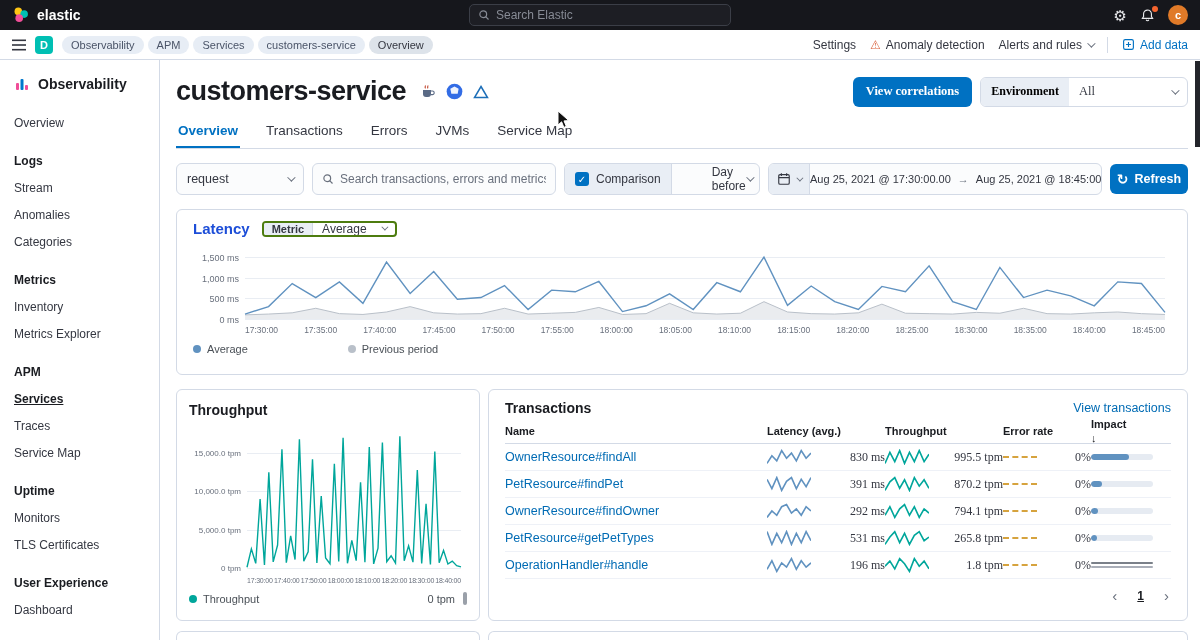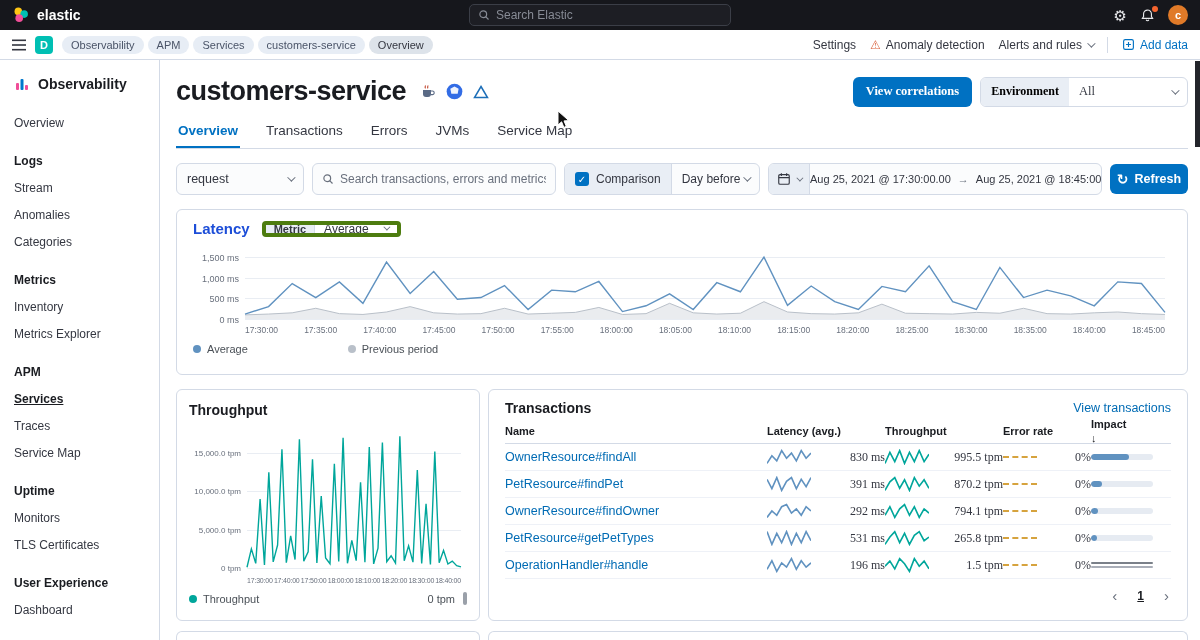--- a/index.html
+++ b/index.html
@@ -58,35 +58,35 @@
   
   .filter-row { display:flex; gap:8px; margin-top:14px; height:32px; align-items:center; }
   .control { height:32px; border:1px solid #d3dae6; border-radius:6px; background:#fbfcfd; display:flex; align-items:center; font-size:12.5px; color:#343741; }
   .select-ctl { width:128px; padding:0 10px; justify-content:space-between; cursor:pointer; }
   .search-ctl { width:244px; padding:0 9px; gap:6px; color:#69707d; }
   .search-ctl input { flex:1; border:none; outline:none; background:transparent; font-size:12px; color:#343741; min-width:0; }
   .search-ctl input::placeholder { color:#69707d; }
   .cmp-group { width:196px; overflow:hidden; cursor:pointer; }
   .cmp-left { background:#e9eef5; height:100%; display:flex; align-items:center; gap:7px; padding:0 10px; font-size:12px; font-weight:500; border-right:1px solid #d3dae6; }
   .checkbox { width:14px; height:14px; border-radius:3px; background:#0071c2; color:#fff; font-size:10px; display:flex; align-items:center; justify-content:center; flex:none; }
-  .cmp-right { flex:1; display:flex; align-items:center; justify-content:space-between; padding:0 10px; font-size:12px; }
+  .cmp-right { flex:1; display:flex; align-items:center; justify-content:space-between; padding:0 10px; font-size:12px;margin-left:30px; }
   .datepicker { width:334px; overflow:hidden; }
   .dp-icon-seg { background:#e9eef5; height:100%; display:flex; align-items:center; gap:5px; padding:0 8px; border-right:1px solid #d3dae6; cursor:pointer; flex:none; }
   .dp-dates { flex:1; display:flex; align-items:center; justify-content:center; gap:7px; font-size:11px; color:#343741; white-space:nowrap; }
   .dp-date { cursor:pointer; }
   .dp-arrow { color:#69707d; }
   .refresh-btn { width:78px; justify-content:center; }
   .refresh-ic { font-size:14px; line-height:1; }
 
   
   .panel { border:1px solid #d3dae6; border-radius:6px; background:#fff; }
   .latency-panel { margin-top:14px; height:166px; padding:10px 16px; overflow:hidden; }
   .panel-head { display:flex; align-items:center; gap:12px; }
   .panel-head h2 { font-size:15px; font-weight:700; color:#1d4ed8; }
-  .mini-select { height:16px; border:4px solid #4d7c0f; border-radius:4px; display:flex; align-items:stretch; overflow:hidden; cursor:pointer; background:#fff; }
+  .mini-select { height:16px; border:2px solid #4d7c0f; border-radius:4px; display:flex; align-items:stretch; overflow:hidden; cursor:pointer; background:#fff; }
   .mini-label { background:#e9eef5; font-size:11px; font-weight:600; display:flex; align-items:center; padding:0 8px; border-right:1px solid #d3dae6; }
   .mini-value { display:flex; align-items:center; gap:14px; padding:0 9px; font-size:12px; }
 
   .chart-wrap { position:relative; margin-top:6px; }
   .chart-wrap.lat { height:92px; }
   .chart-wrap.tp { height:160px; }
   .plot { position:absolute; top:10px; bottom:16px; right:6px; }
   .lat .plot { left:52px; }
   .tp .plot { left:58px; }
   .plot svg { position:absolute; inset:0; width:100%; height:100%; overflow:visible; }
@@ -531,21 +531,21 @@
             <div class="cell metric">
               <svg viewBox="0 0 100 100" preserveAspectRatio="none" class="spark">
                 <polyline points="0.0,76.7 11.1,23.3 22.2,90.0 33.3,36.7 44.4,63.3 55.6,10.0 66.7,76.7 77.8,23.3 88.9,63.3 100.0,36.7" fill="none" stroke="#6092C0" stroke-width="1.6" vector-effect="non-scaling-stroke"></polyline>
               </svg>
               <span class="val">196 ms</span>
             </div>
             <div class="cell metric">
               <svg viewBox="0 0 100 100" preserveAspectRatio="none" class="spark">
                 <polyline points="0.0,58.0 11.1,26.0 22.2,74.0 33.3,10.0 44.4,42.0 55.6,90.0 66.7,10.0 77.8,58.0 88.9,26.0 100.0,74.0" fill="none" stroke="#00A69B" stroke-width="1.6" vector-effect="non-scaling-stroke"></polyline>
               </svg>
-              <span class="val">1.5 tpm</span>
+              <span class="val">1.8 tpm</span>
             </div>
             <div class="cell err">
               <span class="err-spark" style="border-bottom-color: rgb(214, 163, 62);"></span>
               <span class="val">0%</span>
             </div>
             <div class="cell impact">
               <div class="impact-line l1"></div>
               <div class="impact-line l2"></div>
             </div>
           </div>

